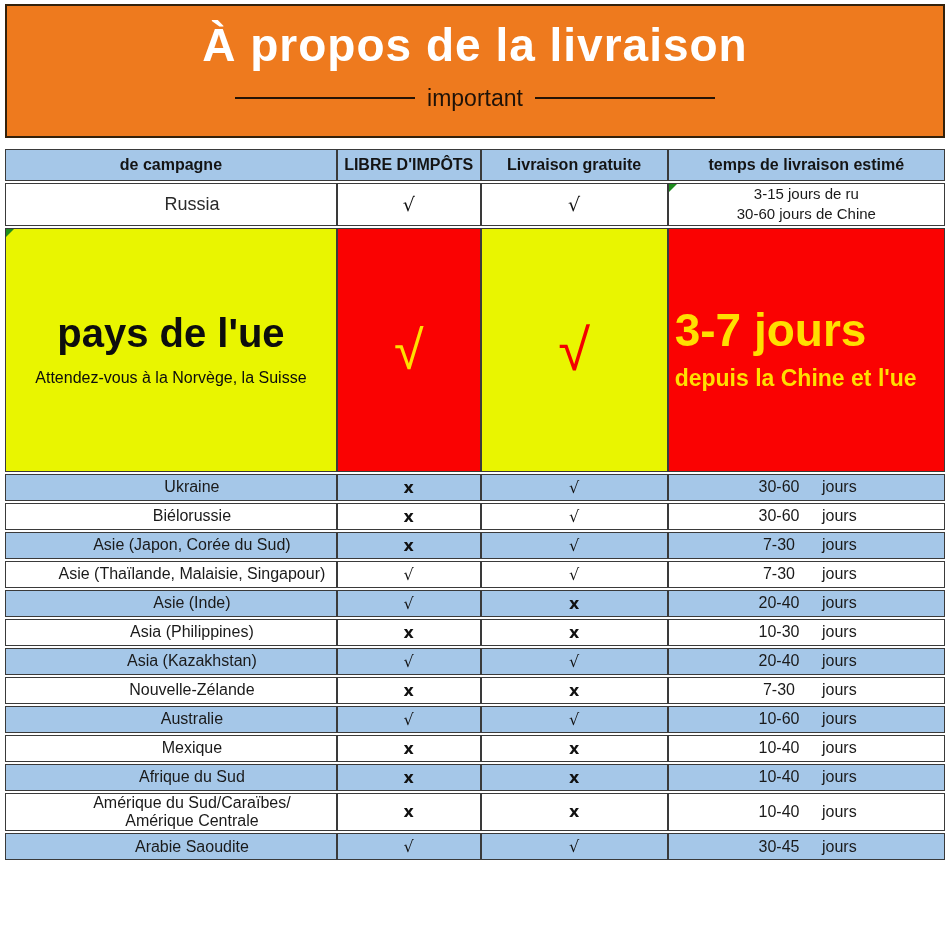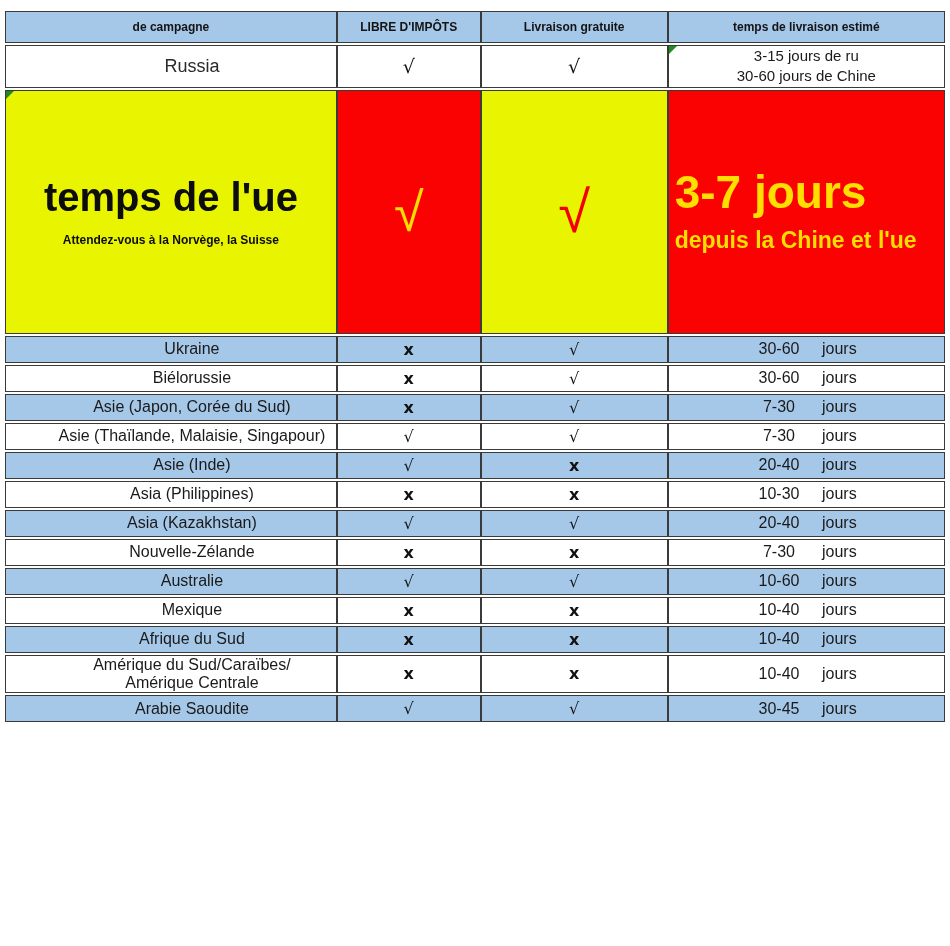--- a/index.html
+++ b/index.html
@@ -37,33 +37,33 @@
   col.c1 { width:35.3%; } col.c2 { width:15.3%; }
   col.c3 { width:19.9%; } col.c4 { width:29.5%; }
 
   td {
     border:1.5px solid #3a3a3a; text-align:center; vertical-align:middle;
     position:relative; overflow:hidden;
   }
 
   tr.head td {
     height:32px; background:#A5C7E8;
-    font-weight:bold; font-size:12px; color:#141414;
+    font-weight:bold; font-size:16px; color:#141414;
   }
 
   tr.russia td { height:40px; background:#ffffff; }
   tr.russia .c-country { font-size:18px; color:#2a2a2a; }
   .russia-time-line { font-size:15px; line-height:1.35; color:#1a1a1a; }
 
   
   tr.eu td { height:244px; }
   .cell-yellow { background:#E9F500; }
   .cell-red    { background:#FA0202; }
   .eu-title { font-size:40px; font-weight:bold; color:#0d0d0d; line-height:1; }
-  .eu-note  { font-size:12px; font-weight:bold; color:#0d0d0d; margin-top:16px; }
+  .eu-note  { font-size:16px; font-weight:normal; color:#0d0d0d; margin-top:16px; }
   .eu-check-yellow { font-size:54px; color:#FFDF00; line-height:1; }
   .eu-check-red    { font-size:58px; color:#F30000; line-height:1; }
   tr.eu .c-eu-time { text-align:left; padding-left:6px; }
   .eu-time-big  { font-size:46px; font-weight:bold; color:#FFDF00; line-height:1; }
   .eu-time-note { font-size:23px; font-weight:bold; color:#FFDF00; margin-top:12px; }
 
   
   tr.data-row td { height:27px; background:#ffffff; font-size:16px; }
   tr.data-row:nth-child(even) td { background:#A5C7E8; }
   tr.data-row.tall td { height:38px; }
@@ -79,20 +79,28 @@
   .corner {
     position:absolute; top:0; left:0; width:0; height:0; display:block;
     border-top:8px solid #1E8C1E; border-right:8px solid transparent;
   }
 </style>
 </head>
 <body>
 
 <div class="page">
 
+  <div class="banner">
+    <div class="banner-title">À propos de la livraison</div>
+    <div class="important-row">
+      <span class="important-line"></span>
+      <span class="important-label">important</span>
+      <span class="important-line"></span>
+    </div>
+  </div>
 
   <div class="table-wrap">
     <table>
       <colgroup>
           <col class="c1">
           <col class="c2">
           <col class="c3">
           <col class="c4">
         </colgroup>
 
@@ -111,21 +119,21 @@
         <td>
           <i class="corner"></i>
           <div class="russia-time-line">3-15 jours de ru</div>
           <div class="russia-time-line">30-60 jours de Chine</div>
         </td>
       </tr>
 
       <tr class="eu">
         <td class="cell-yellow">
           <i class="corner"></i>
-          <div class="eu-title">temps de l'ue</div>
+          <div class="eu-title">pays de l'ue</div>
           <div class="eu-note">Attendez-vous à la Norvège, la Suisse</div>
         </td>
         <td class="cell-red">
           <span class="eu-check-yellow">√</span>
         </td>
         <td class="cell-yellow">
           <span class="eu-check-red">√</span>
         </td>
         <td class="cell-red c-eu-time">
           <div class="eu-time-big">3-7 jours</div>

